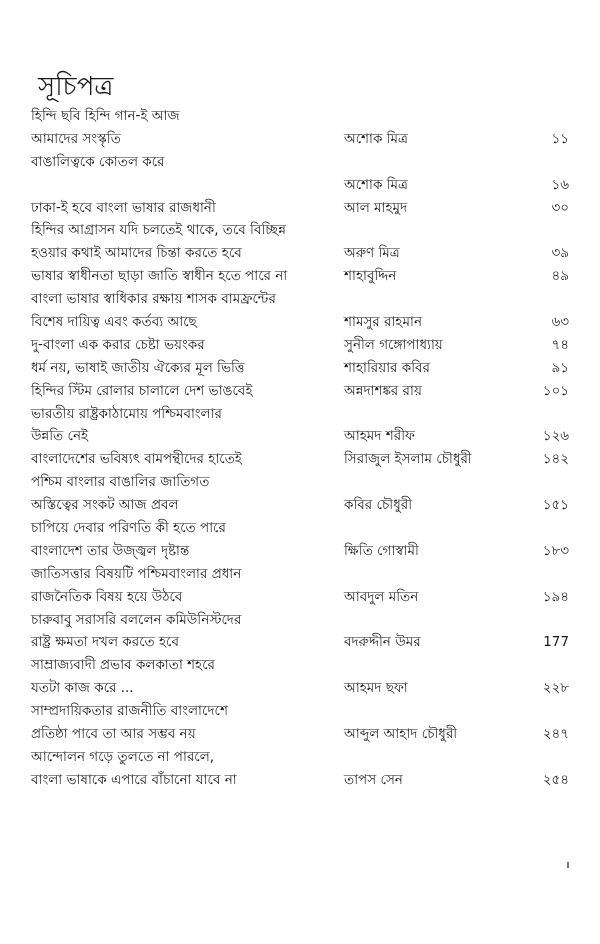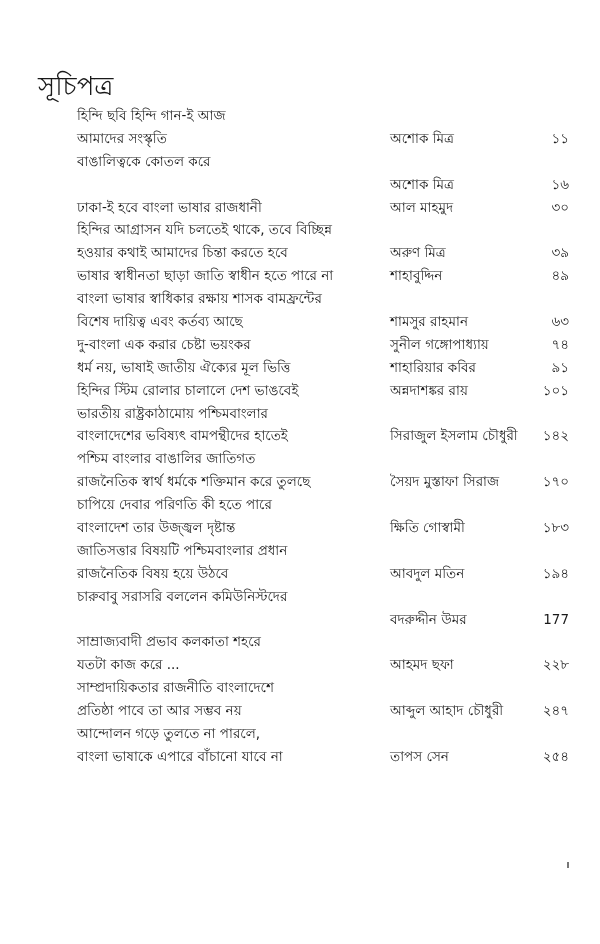--- a/index.html
+++ b/index.html
@@ -11,21 +11,20 @@
   .title {
     position: absolute; left: 38px; top: 52px;
     font-size: 26px; line-height: 34px; font-weight: normal;
   }
   .toc {
     position: absolute; left: 31px; top: 104px; width: 540px;
   }
   .row {
     position: relative; height: 22.9px; font-size: 13.5px; line-height: 22px;
     white-space: nowrap;
-    margin-left: 46px;
   }
   .row .t { position: absolute; left: 0; top: 0; }
   .row .a { position: absolute; left: 313px; top: 0; }
   .row .p { position: absolute; right: 2px; top: 0; text-align: left; }
   .folio {
     position: absolute; left: 567px; top: 862px; width: 2px; height: 6px;
     background: #777;
   }
 </style>
 </head>
@@ -97,33 +96,38 @@
       <span class="t">হিন্দির স্টিম রোলার চালালে দেশ ভাঙবেই</span>
       <span class="a">অন্নদাশঙ্কর রায়</span>
       <span class="p">১০১</span>
     </div>
     <div class="row">
       <span class="t">ভারতীয় রাষ্ট্রকাঠামোয় পশ্চিমবাংলার</span>
       <span class="a"></span>
       <span class="p"></span>
     </div>
     <div class="row">
+      <span class="t">উন্নতি নেই</span>
+      <span class="a">আহমদ শরীফ</span>
+      <span class="p">১২৬</span>
+    </div>
+    <div class="row">
       <span class="t">বাংলাদেশের ভবিষ্যৎ বামপন্থীদের হাতেই</span>
       <span class="a">সিরাজুল ইসলাম চৌধুরী</span>
       <span class="p">১৪২</span>
     </div>
     <div class="row">
       <span class="t">পশ্চিম বাংলার বাঙালির জাতিগত</span>
       <span class="a"></span>
       <span class="p"></span>
     </div>
     <div class="row">
-      <span class="t">রাজনৈতিক স্বার্থ ধর্মকে শক্তিমান করে তুলছে</span>
-      <span class="a">সৈয়দ  মুস্তাফা সিরাজ</span>
-      <span class="p">১৭০</span>
+      <span class="t">অস্তিত্বের সংকট আজ প্রবল</span>
+      <span class="a">কবির চৌধুরী</span>
+      <span class="p">১৫১</span>
     </div>
     <div class="row">
       <span class="t">চাপিয়ে দেবার পরিণতি কী হতে পারে</span>
       <span class="a"></span>
       <span class="p"></span>
     </div>
     <div class="row">
       <span class="t">বাংলাদেশ তার উজ্জ্বল দৃষ্টান্ত</span>
       <span class="a">ক্ষিতি গোস্বামী</span>
       <span class="p">১৮৩</span>
@@ -137,20 +141,21 @@
       <span class="t">রাজনৈতিক বিষয় হয়ে উঠবে</span>
       <span class="a">আবদুল মতিন</span>
       <span class="p">১৯৪</span>
     </div>
     <div class="row">
       <span class="t">চারুবাবু সরাসরি বললেন কমিউনিস্টদের</span>
       <span class="a"></span>
       <span class="p"></span>
     </div>
     <div class="row">
+      <span class="t">রাষ্ট্র ক্ষমতা দখল করতে হবে</span>
       <span class="a">বদরুদ্দীন উমর</span>
       <span class="p">177</span>
     </div>
     <div class="row">
       <span class="t">সাম্রাজ্যবাদী প্রভাব কলকাতা শহরে</span>
       <span class="a"></span>
       <span class="p"></span>
     </div>
     <div class="row">
       <span class="t">যতটা কাজ করে ...</span>

